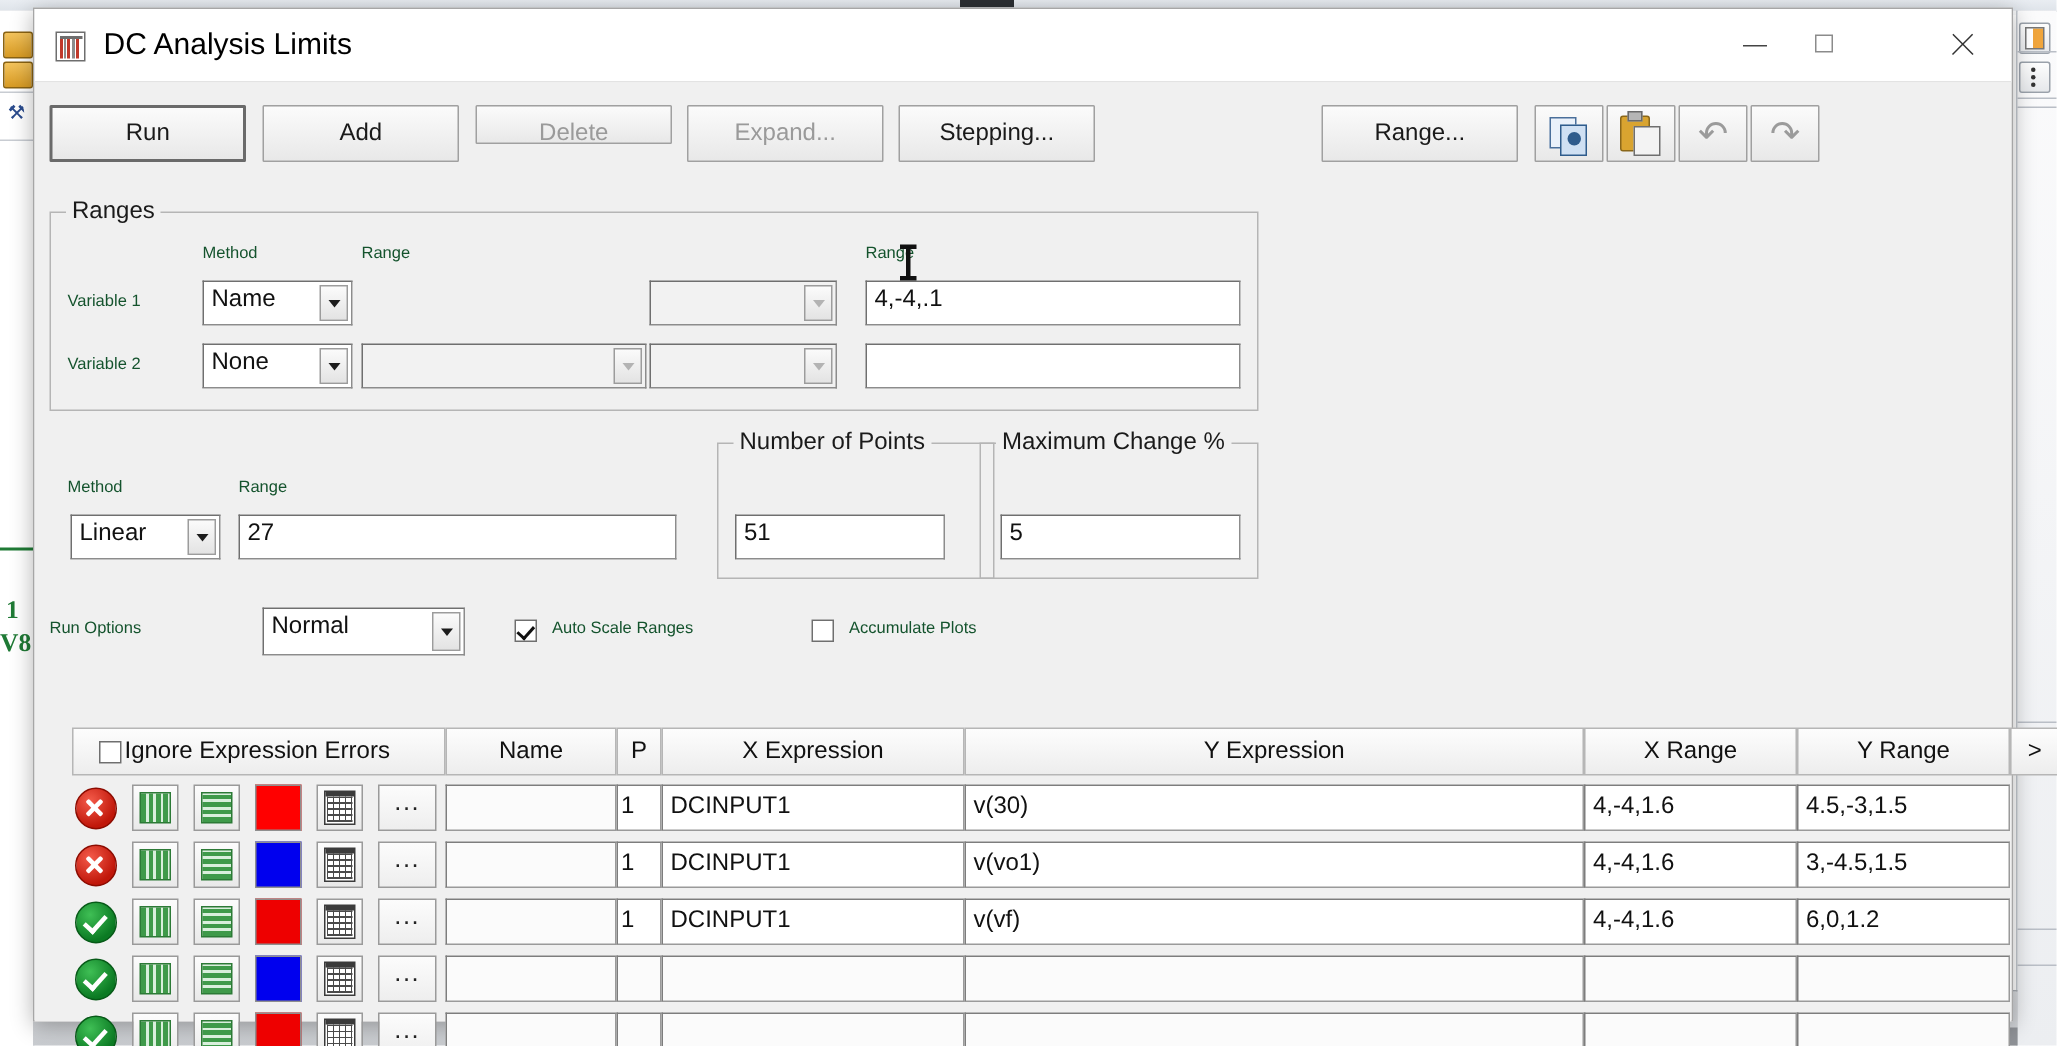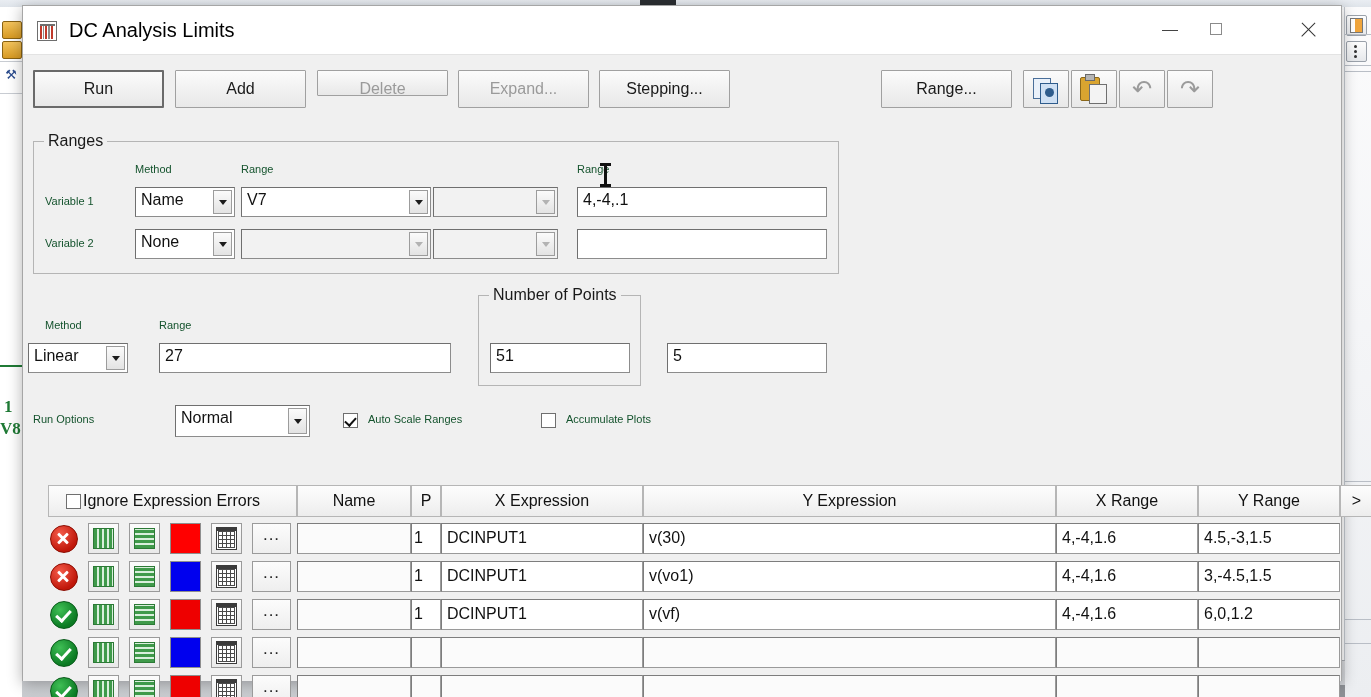--- a/index.html
+++ b/index.html
@@ -483,24 +483,20 @@
     </div>
     <div class="lab" style="left:112px; top:108px;">Method</div>
     <div class="lab" style="left:218px; top:108px;">Range</div>
     <div class="lab" style="left:554px; top:108px;">Range</div>
 
     <div class="lab" style="left:22px; top:140px;">Variable 1</div>
     <div class="combo" style="left:112px; top:132px; width:100px; height:30px;">
       <span>Name</span>
       <span class="arrowbox"></span>
     </div>
-    <div class="combo" style="left:218px; top:132px; width:190px; height:30px;">
-      <span>V7</span>
-      <span class="arrowbox"></span>
-    </div>
     <div class="combo dis" style="left:410px; top:132px; width:125px; height:30px;">
       <span></span>
       <span class="arrowbox"></span>
     </div>
     <div class="txt" style="left:554px; top:132px; width:250px; height:30px;">4,-4,.1</div>
 
     <div class="lab" style="left:22px; top:182px;">Variable 2</div>
     <div class="combo" style="left:112px; top:174px; width:100px; height:30px;">
       <span>None</span>
       <span class="arrowbox"></span>
@@ -510,31 +506,34 @@
       <span class="arrowbox"></span>
     </div>
     <div class="combo dis" style="left:410px; top:174px; width:125px; height:30px;">
       <span></span>
       <span class="arrowbox"></span>
     </div>
     <div class="txt" style="left:554px; top:174px; width:250px; height:30px;"></div>
 
     <div class="lab" style="left:22px; top:264px;">Method</div>
     <div class="lab" style="left:136px; top:264px;">Range</div>
-    <div class="combo" style="left:5px; top:288px; width:100px; height:30px;">
+    <div class="combo" style="left:24px; top:288px; width:100px; height:30px;">
       <span>Linear</span>
       <span class="arrowbox"></span>
     </div>
     <div class="txt" style="left:136px; top:288px; width:292px; height:30px;">27</div>
 
-    <div class="group" style="left:455px; top:240px; width:163px; height:91px;text-align:center;">
+    <div class="group" style="left:455px; top:240px; width:185px; height:91px;text-align:center;">
       <div class="legend">Number of Points</div>
     </div>
     <div class="txt" style="left:467px; top:288px; width:140px; height:30px;">51</div>
 
+    <div class="group" style="left:630px; top:240px; width:186px; height:91px;">
+      <div class="legend">Maximum Change %</div>
+    </div>
     <div class="txt" style="left:644px; top:288px; width:160px; height:30px;">5</div>
 
     <div class="lab" style="left:10px; top:358px;">Run Options</div>
     <div class="combo" style="left:152px; top:350px; width:135px; height:32px;">
       <span>Normal</span>
       <span class="arrowbox"></span>
     </div>
     <div class="chk on" style="left:320px; top:358px;"></div>
     <div class="lab" style="left:345px; top:358px;">Auto Scale Ranges</div>
     <div class="chk" style="left:518px; top:358px;"></div>

